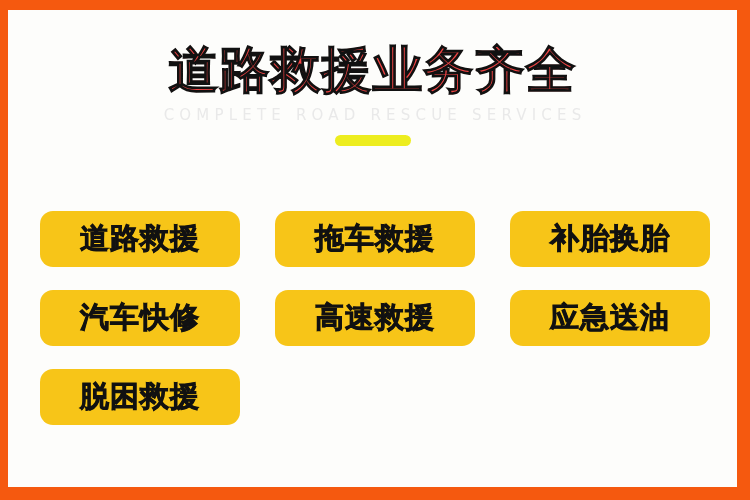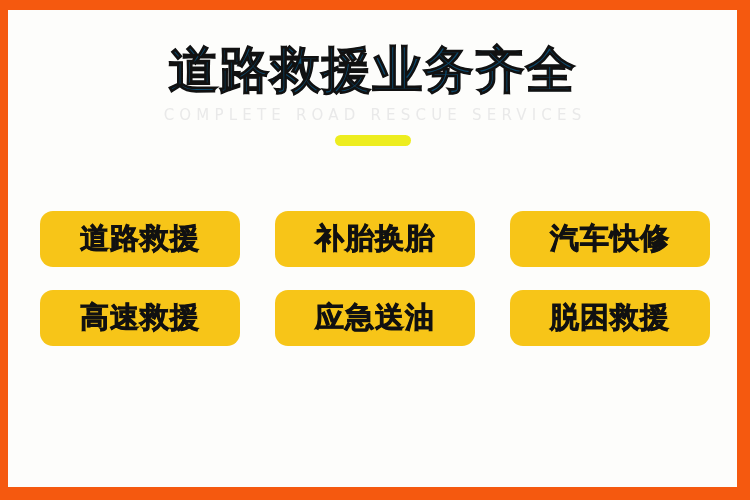--- a/index.html
+++ b/index.html
@@ -39,21 +39,21 @@
     right: 0;
     top: 34px;
     text-align: center;
   }
 
   .title {
     font-family: "DejaVu Sans", "Liberation Sans", sans-serif;
     font-size: 50px;
     font-weight: 700;
     line-height: 1.06;
-    color: #0c4a6e;
+    color: #ef4444;
     letter-spacing: 1px;
     -webkit-text-stroke: 1.1px #111111;
     white-space: nowrap;
   }
 
   .subtitle {
     margin-top: 9px;
     font-family: "DejaVu Sans", "Liberation Sans", sans-serif;
     font-size: 15px;
     font-weight: 400;
@@ -109,20 +109,21 @@
   <div id="canvas">
 
     <div class="header">
       <div class="title">道路救援业务齐全</div>
       <div class="subtitle">COMPLETE ROAD RESCUE SERVICES</div>
       <div class="divider"></div>
     </div>
 
     <div class="grid">
       <button class="svc-btn">道路救援</button>
+      <button class="svc-btn">拖车救援</button>
       <button class="svc-btn">补胎换胎</button>
       <button class="svc-btn">汽车快修</button>
       <button class="svc-btn">高速救援</button>
       <button class="svc-btn">应急送油</button>
       <button class="svc-btn">脱困救援</button>
     </div>
 
   </div>
 </div>
 

